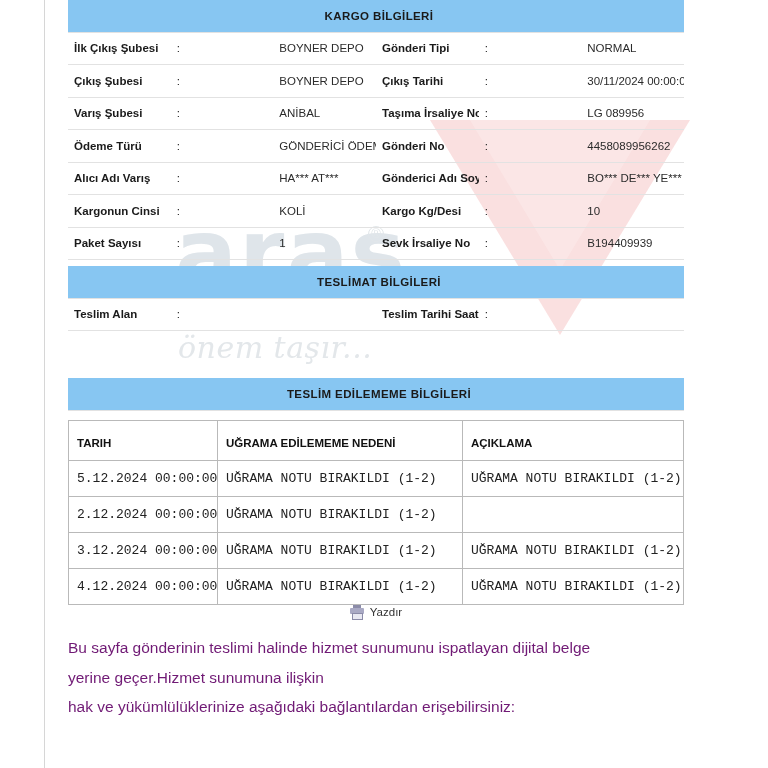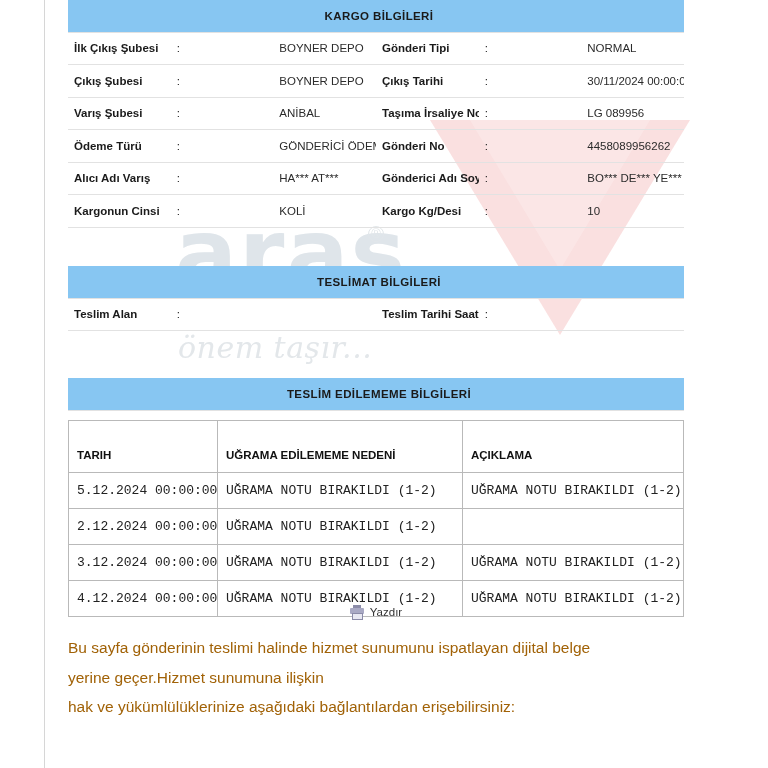--- a/index.html
+++ b/index.html
@@ -78,21 +78,21 @@
     white-space:nowrap;
     overflow:hidden;
   }
   .tbl .lbl{font-weight:700;}
   .tbl .val{font-weight:400;color:#2b2b2b;}
   .colon{width:10px;padding:0;text-align:left;font-weight:400;}
   .red{color:#ff0000;font-weight:700;font-size:11.5px;}
   
   .tbl3 th{
     font-size:11.5px;font-weight:700;text-align:left;
-    padding:16px 0 0 8px;height:35px;color:#111;
+    padding:4px 0 0 8px;height:35px;color:#111;
     border-bottom:1px solid #b9b9b9;
     border-right:1px solid #b9b9b9;
     vertical-align:middle;
   }
   .tbl3 td{
     font-size:13px;font-weight:400;text-align:left;
     padding:0 0 0 8px;height:35px;color:#222;
     border-bottom:1px solid #b9b9b9;
     border-right:1px solid #b9b9b9;
     vertical-align:middle;
@@ -110,21 +110,21 @@
     font-size:11.5px;color:#333;cursor:pointer;
   }
   .printer-ico{display:inline-block;width:14px;height:13px;position:relative;}
   .printer-ico i{position:absolute;display:block;}
   .p-top{left:3px;top:0;width:8px;height:3px;background:#8b8ba8;}
   .p-body{left:0;top:3px;width:14px;height:6px;background:#a9a9c4;border-radius:1px;}
   .p-out{left:2.5px;top:8px;width:9px;height:5px;background:#e8e8f2;border:1px solid #8b8ba8;}
   
   .footer{
     position:absolute;left:68px;top:640px;width:690px;
-    font-size:15.5px;color:#a16207;line-height:1.0;
+    font-size:15.5px;color:#701a75;line-height:1.0;
   }
   .footer p{margin:0 0 14px 0;}
 </style>
 </head>
 <body>
 
 <div id="page">
 
   <div class="page-rule"></div>
 
@@ -181,20 +181,28 @@
       <td class="colon">:</td>
       <td class="val">BO*** DE*** YE*** ŞU***</td>
     </tr>
     <tr>
       <td class="lbl">Kargonun Cinsi</td>
       <td class="colon">:</td>
       <td class="val">KOLİ</td>
       <td class="lbl">Kargo Kg/Desi</td>
       <td class="colon">:</td>
       <td class="val">10</td>
+    </tr>
+    <tr>
+      <td class="lbl">Paket Sayısı</td>
+      <td class="colon">:</td>
+      <td class="val">1</td>
+      <td class="lbl">Sevk İrsaliye No</td>
+      <td class="colon">:</td>
+      <td class="val">B194409939</td>
     </tr>
   </tbody>
     </table>
 
   <table class="tbl" style="top:266px;">
     <tbody>
         <tr>
       <td class="sec-head" colspan="6">TESLİMAT BİLGİLERİ</td>
     </tr>
     <tr>

